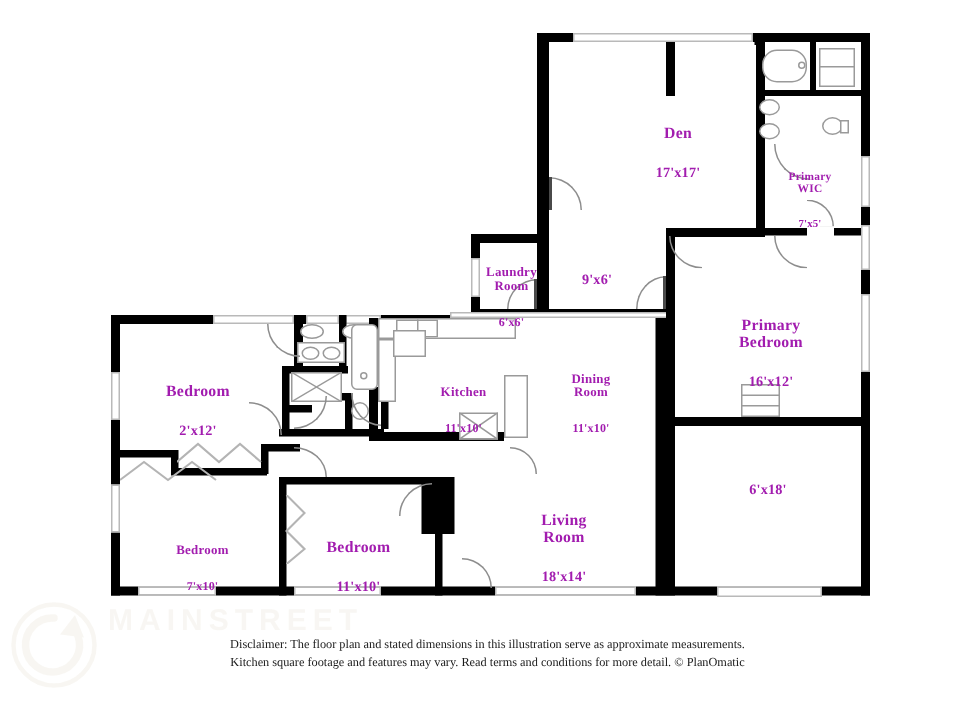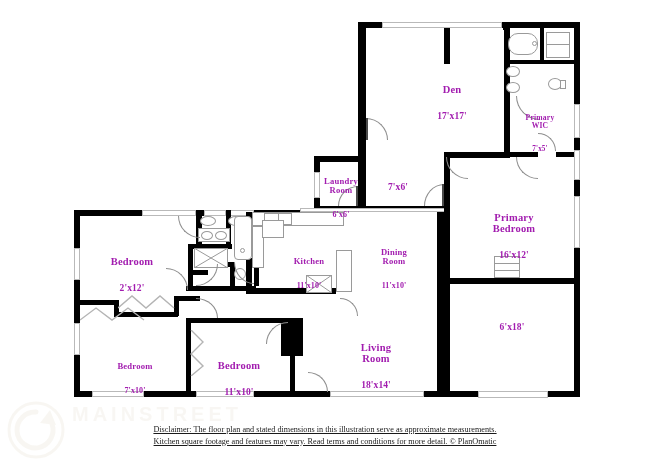--- a/index.html
+++ b/index.html
@@ -45,21 +45,21 @@
   .dSW{border-right:none;border-top:none;border-bottom-left-radius:100%;}
   .dleaf{position:absolute;background:#4a4a4a;}
 
   
   .zig{position:absolute;}
 
   
   #disclaimer{position:absolute;left:0;top:424px;width:650px;text-align:center;
               font-family:"Liberation Serif","DejaVu Serif",serif;
               font-size:8.2px;color:#1a1a1a;line-height:11.5px;}
-  #disclaimer span{display:block;text-decoration:underline;}
+  #disclaimer span{display:block;}
 </style>
 </head>
 <body>
 
 <div id="stage">
 
   <svg class="wm" id="wm-logo" viewBox="0 0 60 60">
     <circle cx="30" cy="30" r="27" fill="none" stroke="#ece7dc" stroke-width="3"></circle>
     <path d="M30 12 A18 18 0 1 0 46 24" fill="none" stroke="#ece7dc" stroke-width="5" stroke-linecap="round"></path>
     <path d="M44 10 L50 25 L34 23 Z" fill="#ece7dc"></path>
@@ -249,21 +249,21 @@
       <span class="dm">6'x18'</span>
     </div>
 
     <div class="lbl sm" style="left:314px;top:160px;width:54px;">
       <span class="nm">Laundry
 Room</span>
       <span class="dm">6'x6'</span>
     </div>
 
     <div class="lbl plain" style="left:376px;top:174px;width:44px;">
-      <span class="dm">7'x6'</span>
+      <span class="dm">9'x6'</span>
     </div>
 
     <div class="lbl sm" style="left:278px;top:240px;width:62px;">
       <span class="nm">Kitchen</span>
       <span class="dm">11'x10'</span>
     </div>
 
     <div class="lbl sm" style="left:362px;top:231px;width:64px;">
       <span class="nm">Dining
 Room</span>

